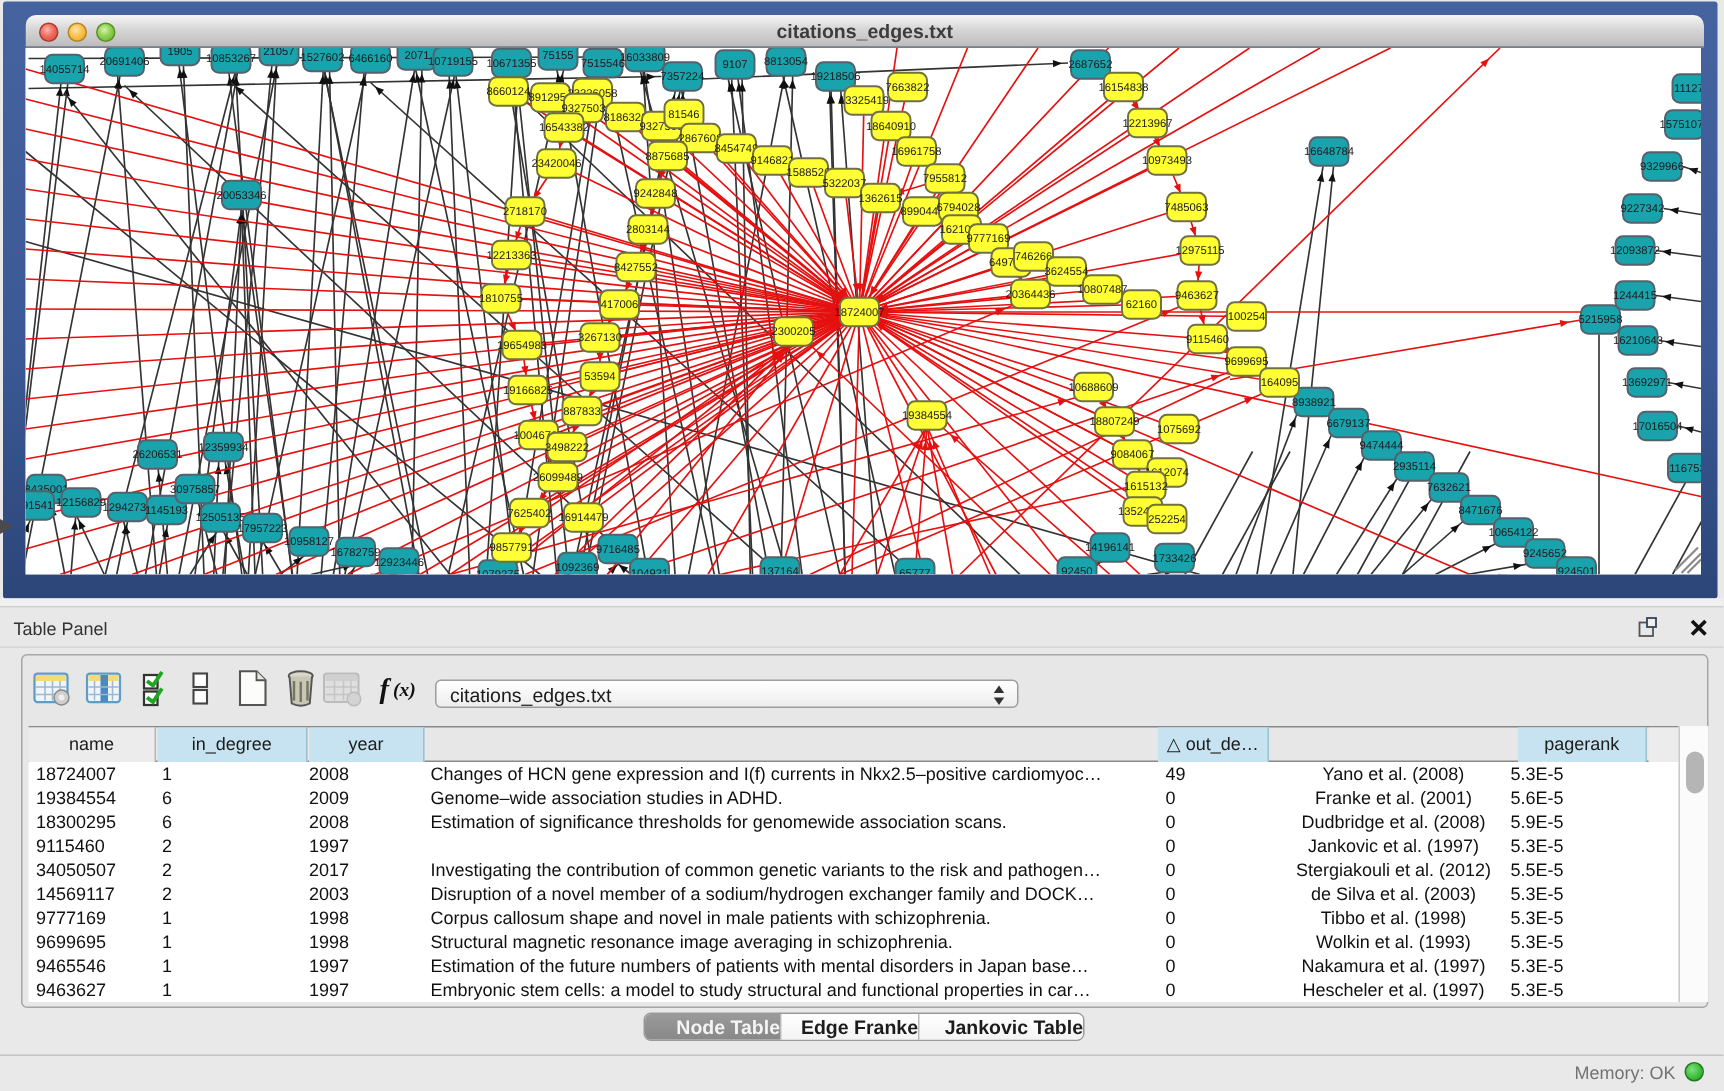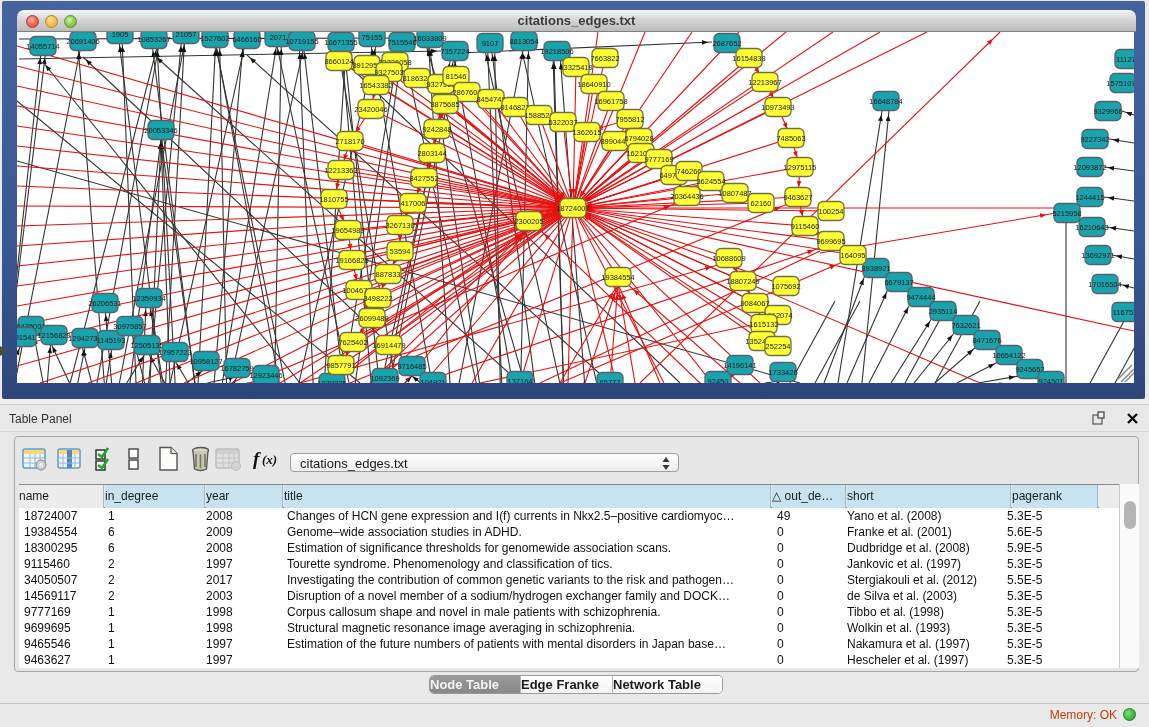--- a/index.html
+++ b/index.html
@@ -22,35 +22,35 @@
 #tpbar{position:absolute;left:0;top:7px;width:1149px;height:26px;background:#e8e8e8;border-bottom:1px solid #d6d6d6}
 #tpbar .t{position:absolute;left:9px;top:6px;font-size:12px;color:#333}
 #innerpanel{position:absolute;left:14px;top:37px;width:1125px;height:236px;
   border:1px solid #a6a6a6;border-radius:4px;background:#e7e7e7}
 #toolbar{position:absolute;left:4px;top:9px;height:28px;width:1100px}
 #combo{position:absolute;left:271px;top:7px;width:389px;height:19px;border:1px solid #9e9e9e;
   border-radius:4px;background:linear-gradient(#ffffff,#ededed);font-size:13px;color:#1a1a1a}
 #combo .lbl{position:absolute;left:9px;top:2px}
 #thead{position:absolute;left:4px;top:47px;width:1100px;height:24px;border-top:1px solid #8a8a8a;border-bottom:1px solid #8a8a8a}
 #thead .hc{position:absolute;top:0;height:23px;background:#c7e3f1;border-right:1px solid #9dbecd;
-  font-size:12px;color:#1c1c1c;line-height:23px}
+  font-size:12px;color:#1c1c1c;text-align:center;line-height:23px}
 #tbody{position:absolute;left:4px;top:71px;width:1100px;height:160px;background:#fff;font-size:12px;color:#111}
 .trow{position:relative;height:16px;line-height:16px;white-space:nowrap}
 .trow div{position:absolute;top:0;overflow:hidden}
 .c0{left:5px;width:80px}.c1{left:89px;width:95px}.c2{left:187px;width:60px}
 .c3{left:268px;width:484px}.c4{left:758px;width:70px}
-.c5{left:828px;width:164px;text-align:left}.c6{left:988px;width:90px}
+.c5{left:828px;width:164px;text-align:center}.c6{left:988px;width:90px}
 #vscroll{position:absolute;left:1104px;top:47px;width:20px;height:184px;background:#fbfbfb;border-left:1px solid #c9c9c9}
 #vthumb{position:absolute;left:3.5px;top:17px;width:12px;height:28px;border-radius:6px;background:#b5b5b5}
 #tabs{position:absolute;left:429px;top:276px;height:19px;border:1px solid #9a9a9a;border-radius:5px;overflow:hidden;background:#fff}
-#tabs div{float:left;height:19px;line-height:18px;font-size:13px;font-weight:bold;text-align:left}
+#tabs div{float:left;height:19px;line-height:18px;font-size:13px;font-weight:bold;text-align:right}
 #tabs .sel{background:linear-gradient(#9a9a9a,#868686);color:#f4f4f4;width:90px}
 #tabs .ns{color:#1c1c1c;border-left:1px solid #bbb;background:linear-gradient(#ffffff,#f2f2f2)}
 #statusbar{position:absolute;left:0;top:304px;width:1149px;height:24px;background:#e9e9e9;border-top:1px solid #c4c4c4}
-#statusbar .m{position:absolute;right:32px;top:4px;font-size:12px;color:#c2410c}
+#statusbar .m{position:absolute;right:32px;top:4px;font-size:12px;color:#737373}
 #statusbar .dot{position:absolute;right:13px;top:4px;width:13px;height:13px;border-radius:50%;
   background:radial-gradient(circle at 4px 4px,#7fe07f,#3dbe3d 55%,#2a9a2a);border:1px solid #1c7a1c}
 .icon{position:absolute;top:0}
 </style></head><body>
 <div id="desktop">
  <svg width="12" height="14" style="position:absolute;left:0;top:344px;z-index:5">
       <path d="M0 2 L9 7 L0 12 Z" fill="#4a4a4a"></path>
     </svg>
  <div id="win">
   <div id="canvas">
@@ -904,23 +904,21 @@
      <svg width="10" height="17" style="position:absolute;right:7px;top:1px">
        <path d="M5 2 L8.5 7 L1.5 7 Z" fill="#333"></path>
             <path d="M5 15 L8.5 10 L1.5 10 Z" fill="#333"></path>
      </svg>
    </div>
   </div>
   <div id="thead">
     <div class="hc" style="left:0;width:85px;background:#ececec;border-right:1px solid #b5b5b5">name</div>
     <div class="hc" style="left:86px;width:100px">in_degree</div>
     <div class="hc" style="left:187px;width:77px">year</div>
-    <div class="hc" style="left:265px;width:487px">title</div>
     <div class="hc" style="left:753px;width:74px">△ out_de…</div>
-    <div class="hc" style="left:828px;width:164px">short</div>
     <div class="hc" style="left:993px;width:86px">pagerank</div>
     <div class="hc" style="left:1080px;width:20px;background:#ececec;border-right:none"></div>
   </div>
   <div id="tbody">
 <div class="trow">
           <div class="c0">18724007</div>
           <div class="c1">1</div>
           <div class="c2">2008</div>
           <div class="c3">Changes of HCN gene expression and I(f) currents in Nkx2.5–positive cardiomyoc…</div>
           <div class="c4">49</div>
@@ -942,21 +940,20 @@
           <div class="c2">2008</div>
           <div class="c3">Estimation of significance thresholds for genomewide association scans.</div>
           <div class="c4">0</div>
           <div class="c5">Dudbridge et al. (2008)</div>
           <div class="c6">5.9E-5</div>
         </div>
 <div class="trow">
           <div class="c0">9115460</div>
           <div class="c1">2</div>
           <div class="c2">1997</div>
-          <div class="c3">Tourette syndrome. Phenomenology and classification of tics.</div>
           <div class="c4">0</div>
           <div class="c5">Jankovic et al. (1997)</div>
           <div class="c6">5.3E-5</div>
         </div>
 <div class="trow">
           <div class="c0">34050507</div>
           <div class="c1">2</div>
           <div class="c2">2017</div>
           <div class="c3">Investigating the contribution of common genetic variants to the risk and pathogen…</div>
           <div class="c4">0</div>
@@ -996,32 +993,33 @@
           <div class="c2">1997</div>
           <div class="c3">Estimation of the future numbers of patients with mental disorders in Japan base…</div>
           <div class="c4">0</div>
           <div class="c5">Nakamura et al. (1997)</div>
           <div class="c6">5.3E-5</div>
         </div>
 <div class="trow">
           <div class="c0">9463627</div>
           <div class="c1">1</div>
           <div class="c2">1997</div>
+          <div class="c3">Embryonic stem cells: a model to study structural and functional properties in car…</div>
           <div class="c4">0</div>
           <div class="c5">Hescheler et al. (1997)</div>
           <div class="c6">5.3E-5</div>
         </div>
   </div>
   <div id="vscroll">
         <div id="vthumb"></div>
       </div>
  </div>
  <div id="tabs">
    <div class="sel">Node Table</div>
       <div class="ns" style="width:92px">Edge Franke</div>
-      <div class="ns" style="width:110px">Network Table</div>
+      <div class="ns" style="width:110px">Jankovic Table</div>
  </div>
  <div id="statusbar">
       <span class="m">Memory: OK</span>
       <span class="dot"></span>
     </div>
 
 </div>
 
 </body></html>

